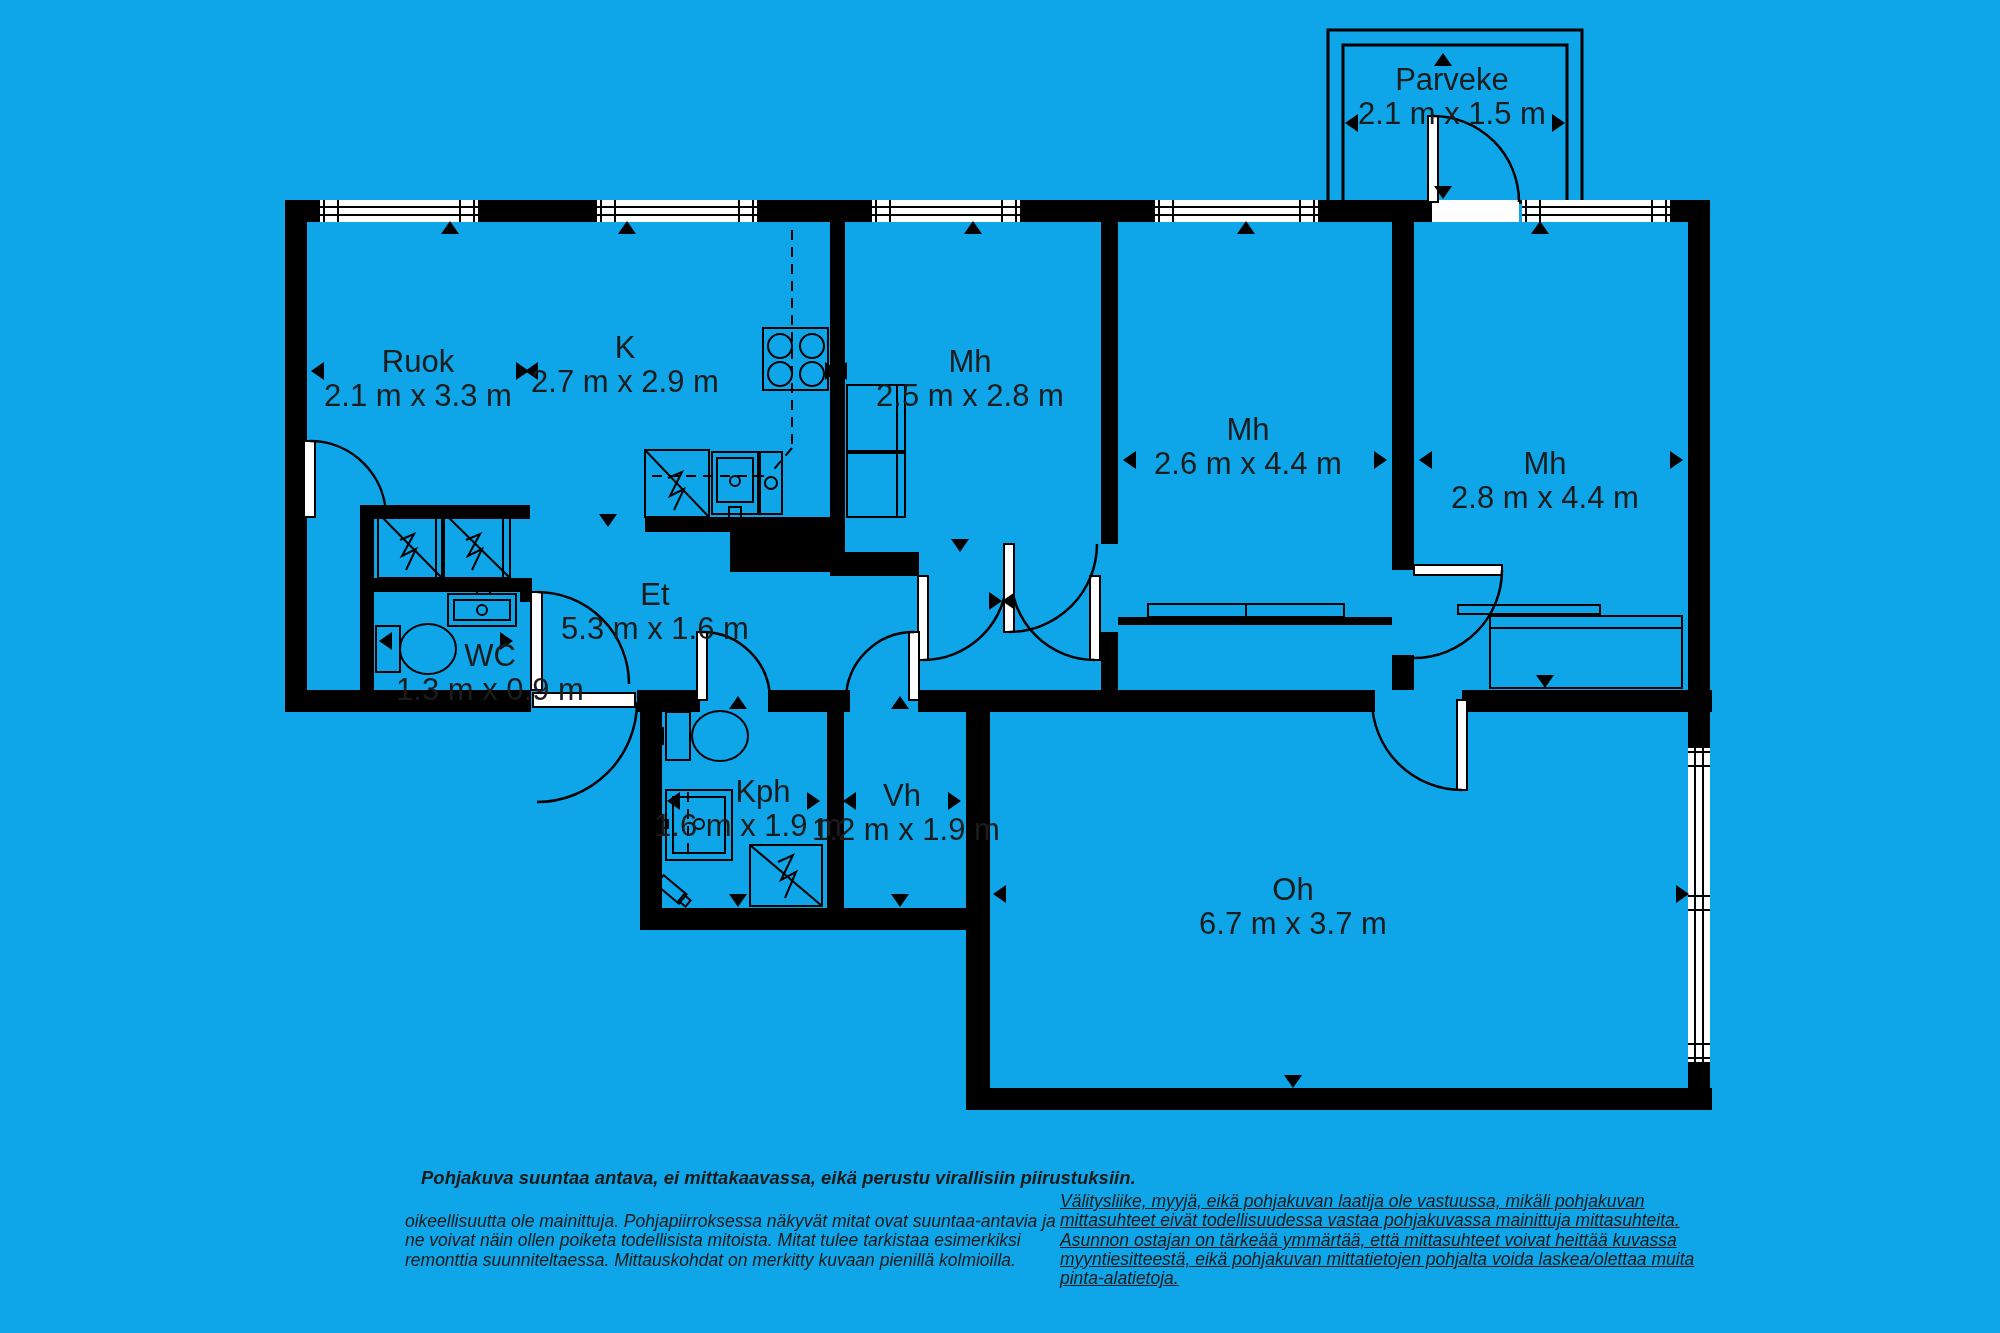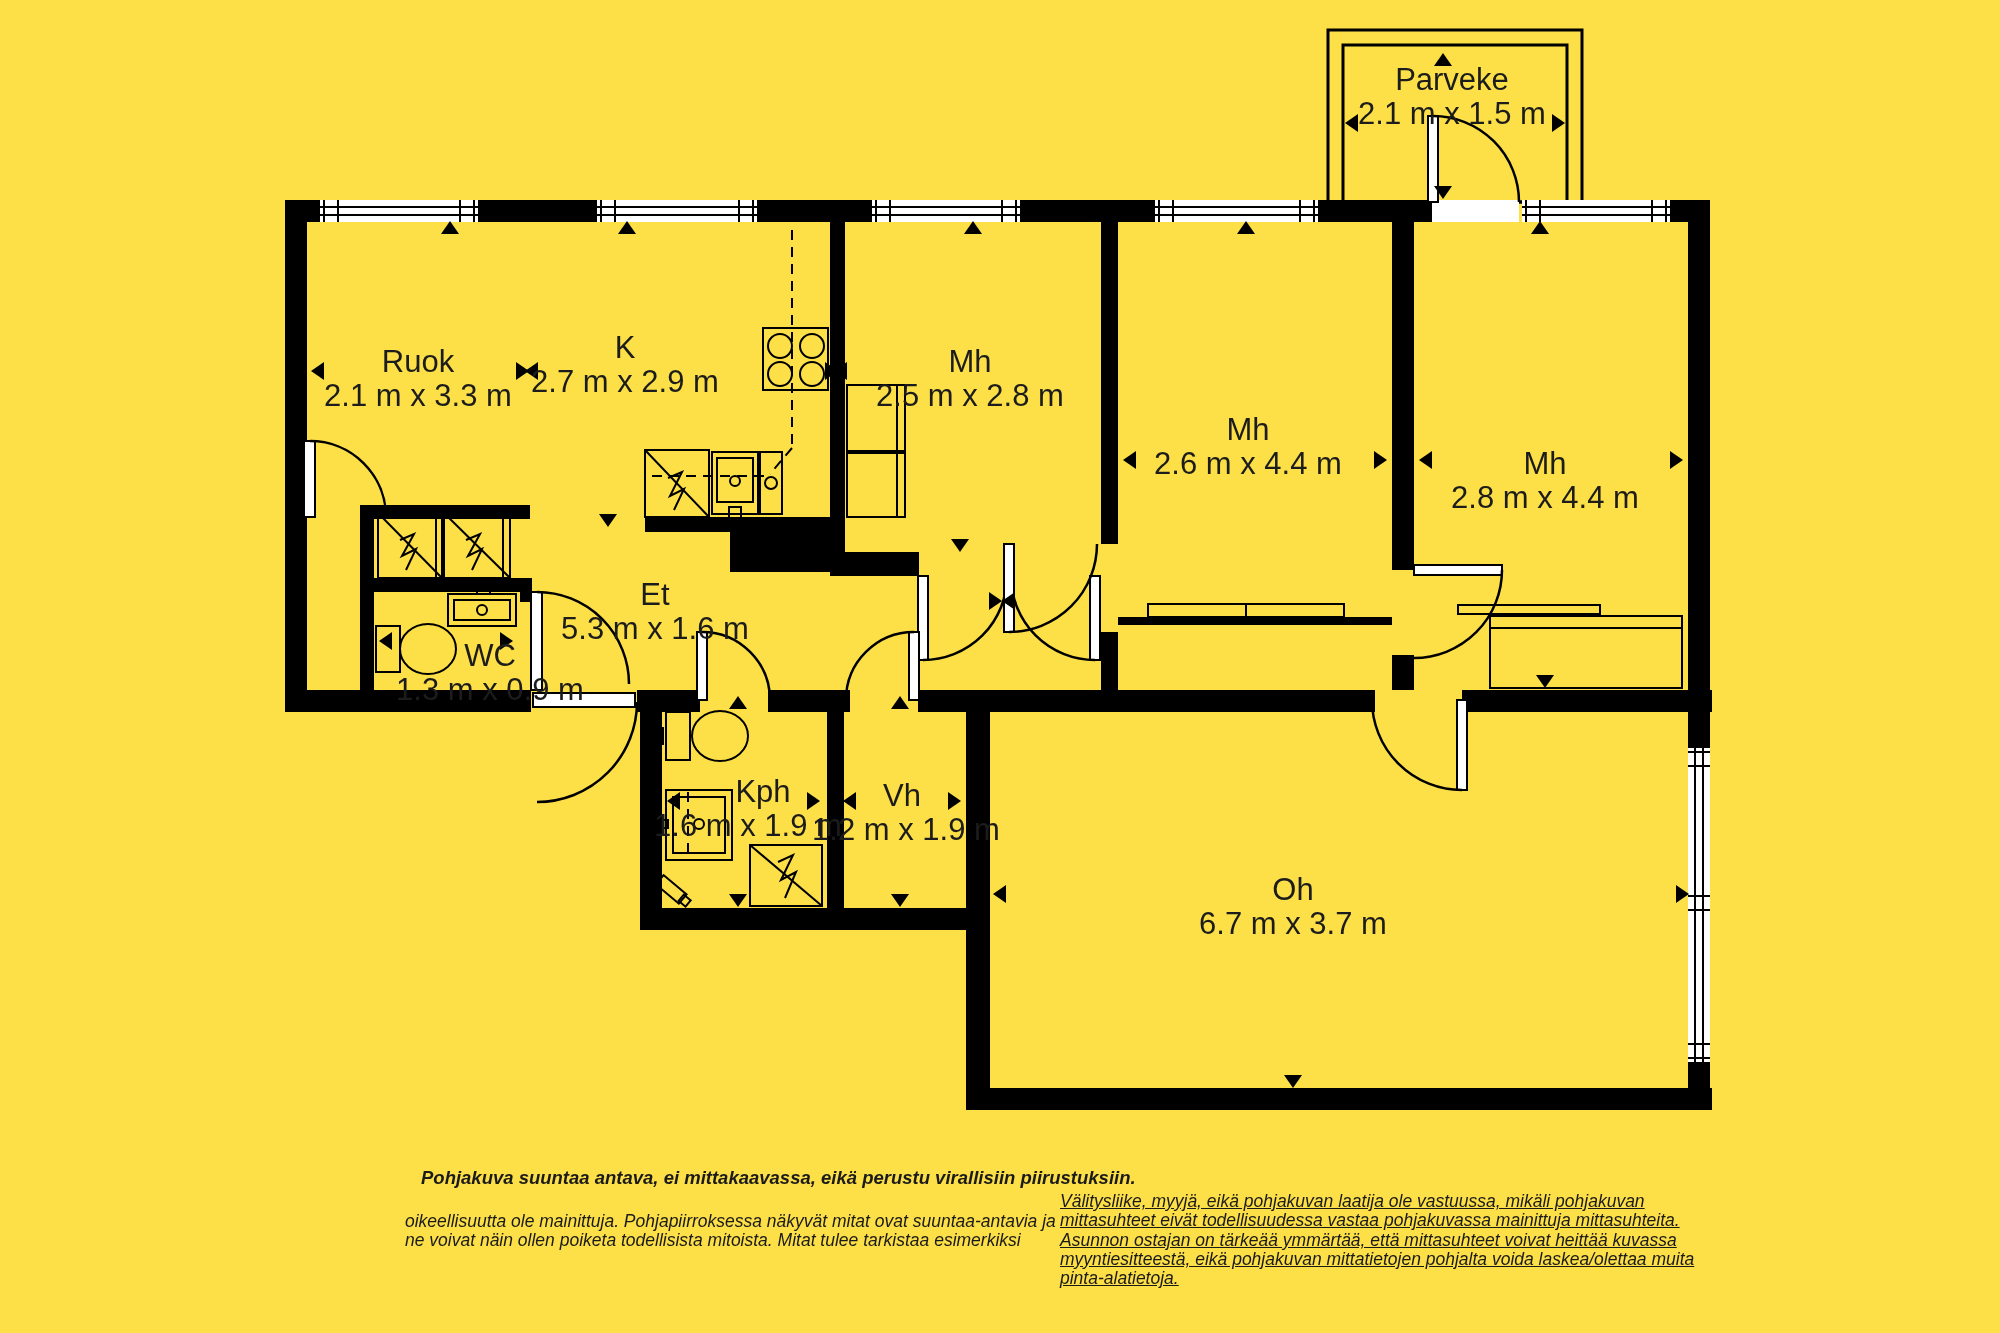--- a/index.html
+++ b/index.html
@@ -1,16 +1,16 @@
 <!DOCTYPE html>
 <html><head>
 <meta charset="utf-8">
 <style>
   html,body{margin:0;padding:0;background:#ffffff;}
-  .page{position:relative;width:2000px;height:1333px;background:#fde047;overflow:hidden;
+  .page{position:relative;width:2000px;height:1333px;background:#0ea5e9;overflow:hidden;
         font-family:"Liberation Sans",sans-serif;}
   svg{position:absolute;left:0;top:0;}
   .room-name,.room-dims{fill:#1c1c1c;font-family:"Liberation Sans",sans-serif;
         font-size:31px;text-anchor:middle;}
   .wall{fill:#000;}
   .thinline{stroke:#000;stroke-width:2;fill:none;}
   .fixture-nf{stroke:#000;stroke-width:2;fill:none;}
   .arc{stroke:#000;stroke-width:2.5;fill:none;}
   .leaf{stroke:#000;stroke-width:2;fill:#fff;}
   .dash{stroke:#000;stroke-width:2;fill:none;stroke-dasharray:10 7;}
@@ -388,20 +388,21 @@
       <text class="room-dims" x="1293" y="934">6.7 m x 3.7 m</text>
     </g>
   </g>
 </svg>
 
   <div class="disclaimer bold" style="left:405px;top:1168px;margin-left:16px;">Pohjakuva suuntaa antava, ei mittakaavassa, eikä perustu virallisiin piirustuksiin.</div>
 
   <div class="disclaimer" style="left:405px;top:1212px;">
     <div class="disc-line">oikeellisuutta ole mainittuja. Pohjapiirroksessa näkyvät mitat ovat suuntaa-antavia ja</div>
     <div class="disc-line">ne voivat näin ollen poiketa todellisista mitoista. Mitat tulee tarkistaa esimerkiksi</div>
+    <div class="disc-line">remonttia suunniteltaessa. Mittauskohdat on merkitty kuvaan pienillä kolmioilla.</div>
   </div>
 
   <div class="disclaimer" style="left:1060px;top:1192px;text-decoration:underline;">
     <div class="disc-line">Välitysliike, myyjä, eikä pohjakuvan laatija ole vastuussa, mikäli pohjakuvan</div>
     <div class="disc-line">mittasuhteet eivät todellisuudessa vastaa pohjakuvassa mainittuja mittasuhteita.</div>
     <div class="disc-line">Asunnon ostajan on tärkeää ymmärtää, että mittasuhteet voivat heittää kuvassa</div>
     <div class="disc-line">myyntiesitteestä, eikä pohjakuvan mittatietojen pohjalta voida laskea/olettaa muita</div>
     <div class="disc-line">pinta-alatietoja.</div>
   </div>
 </div>

